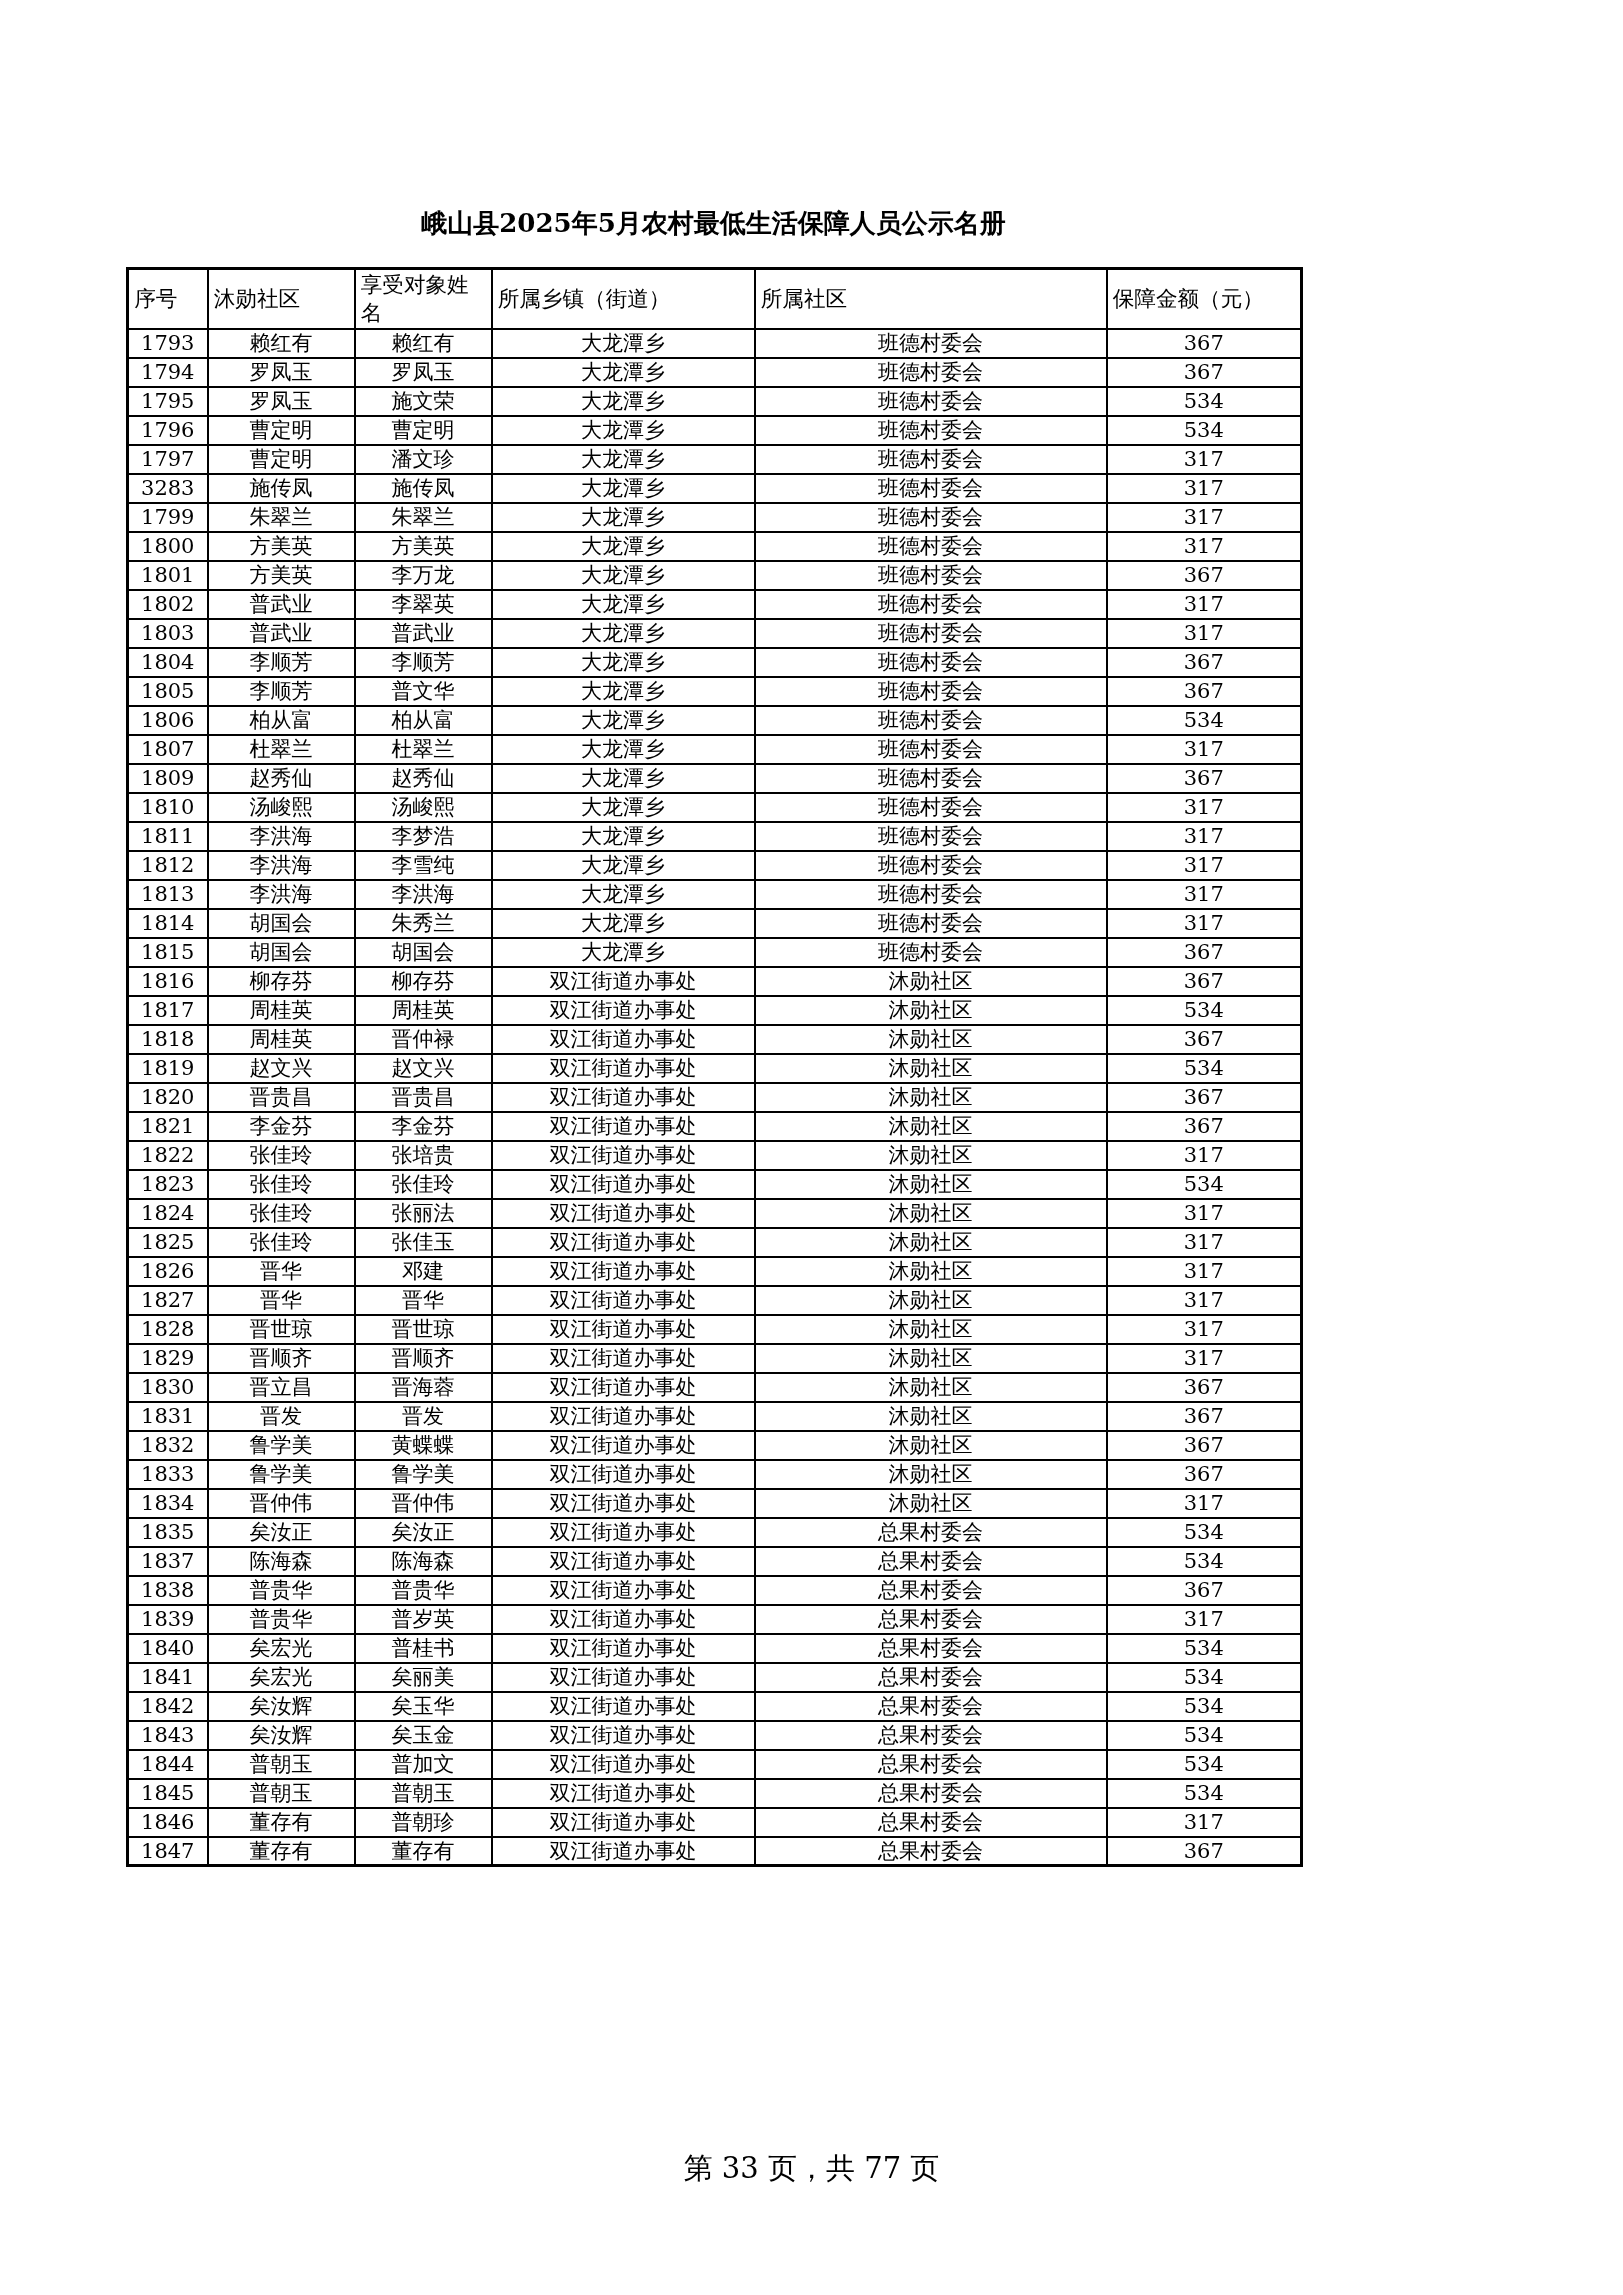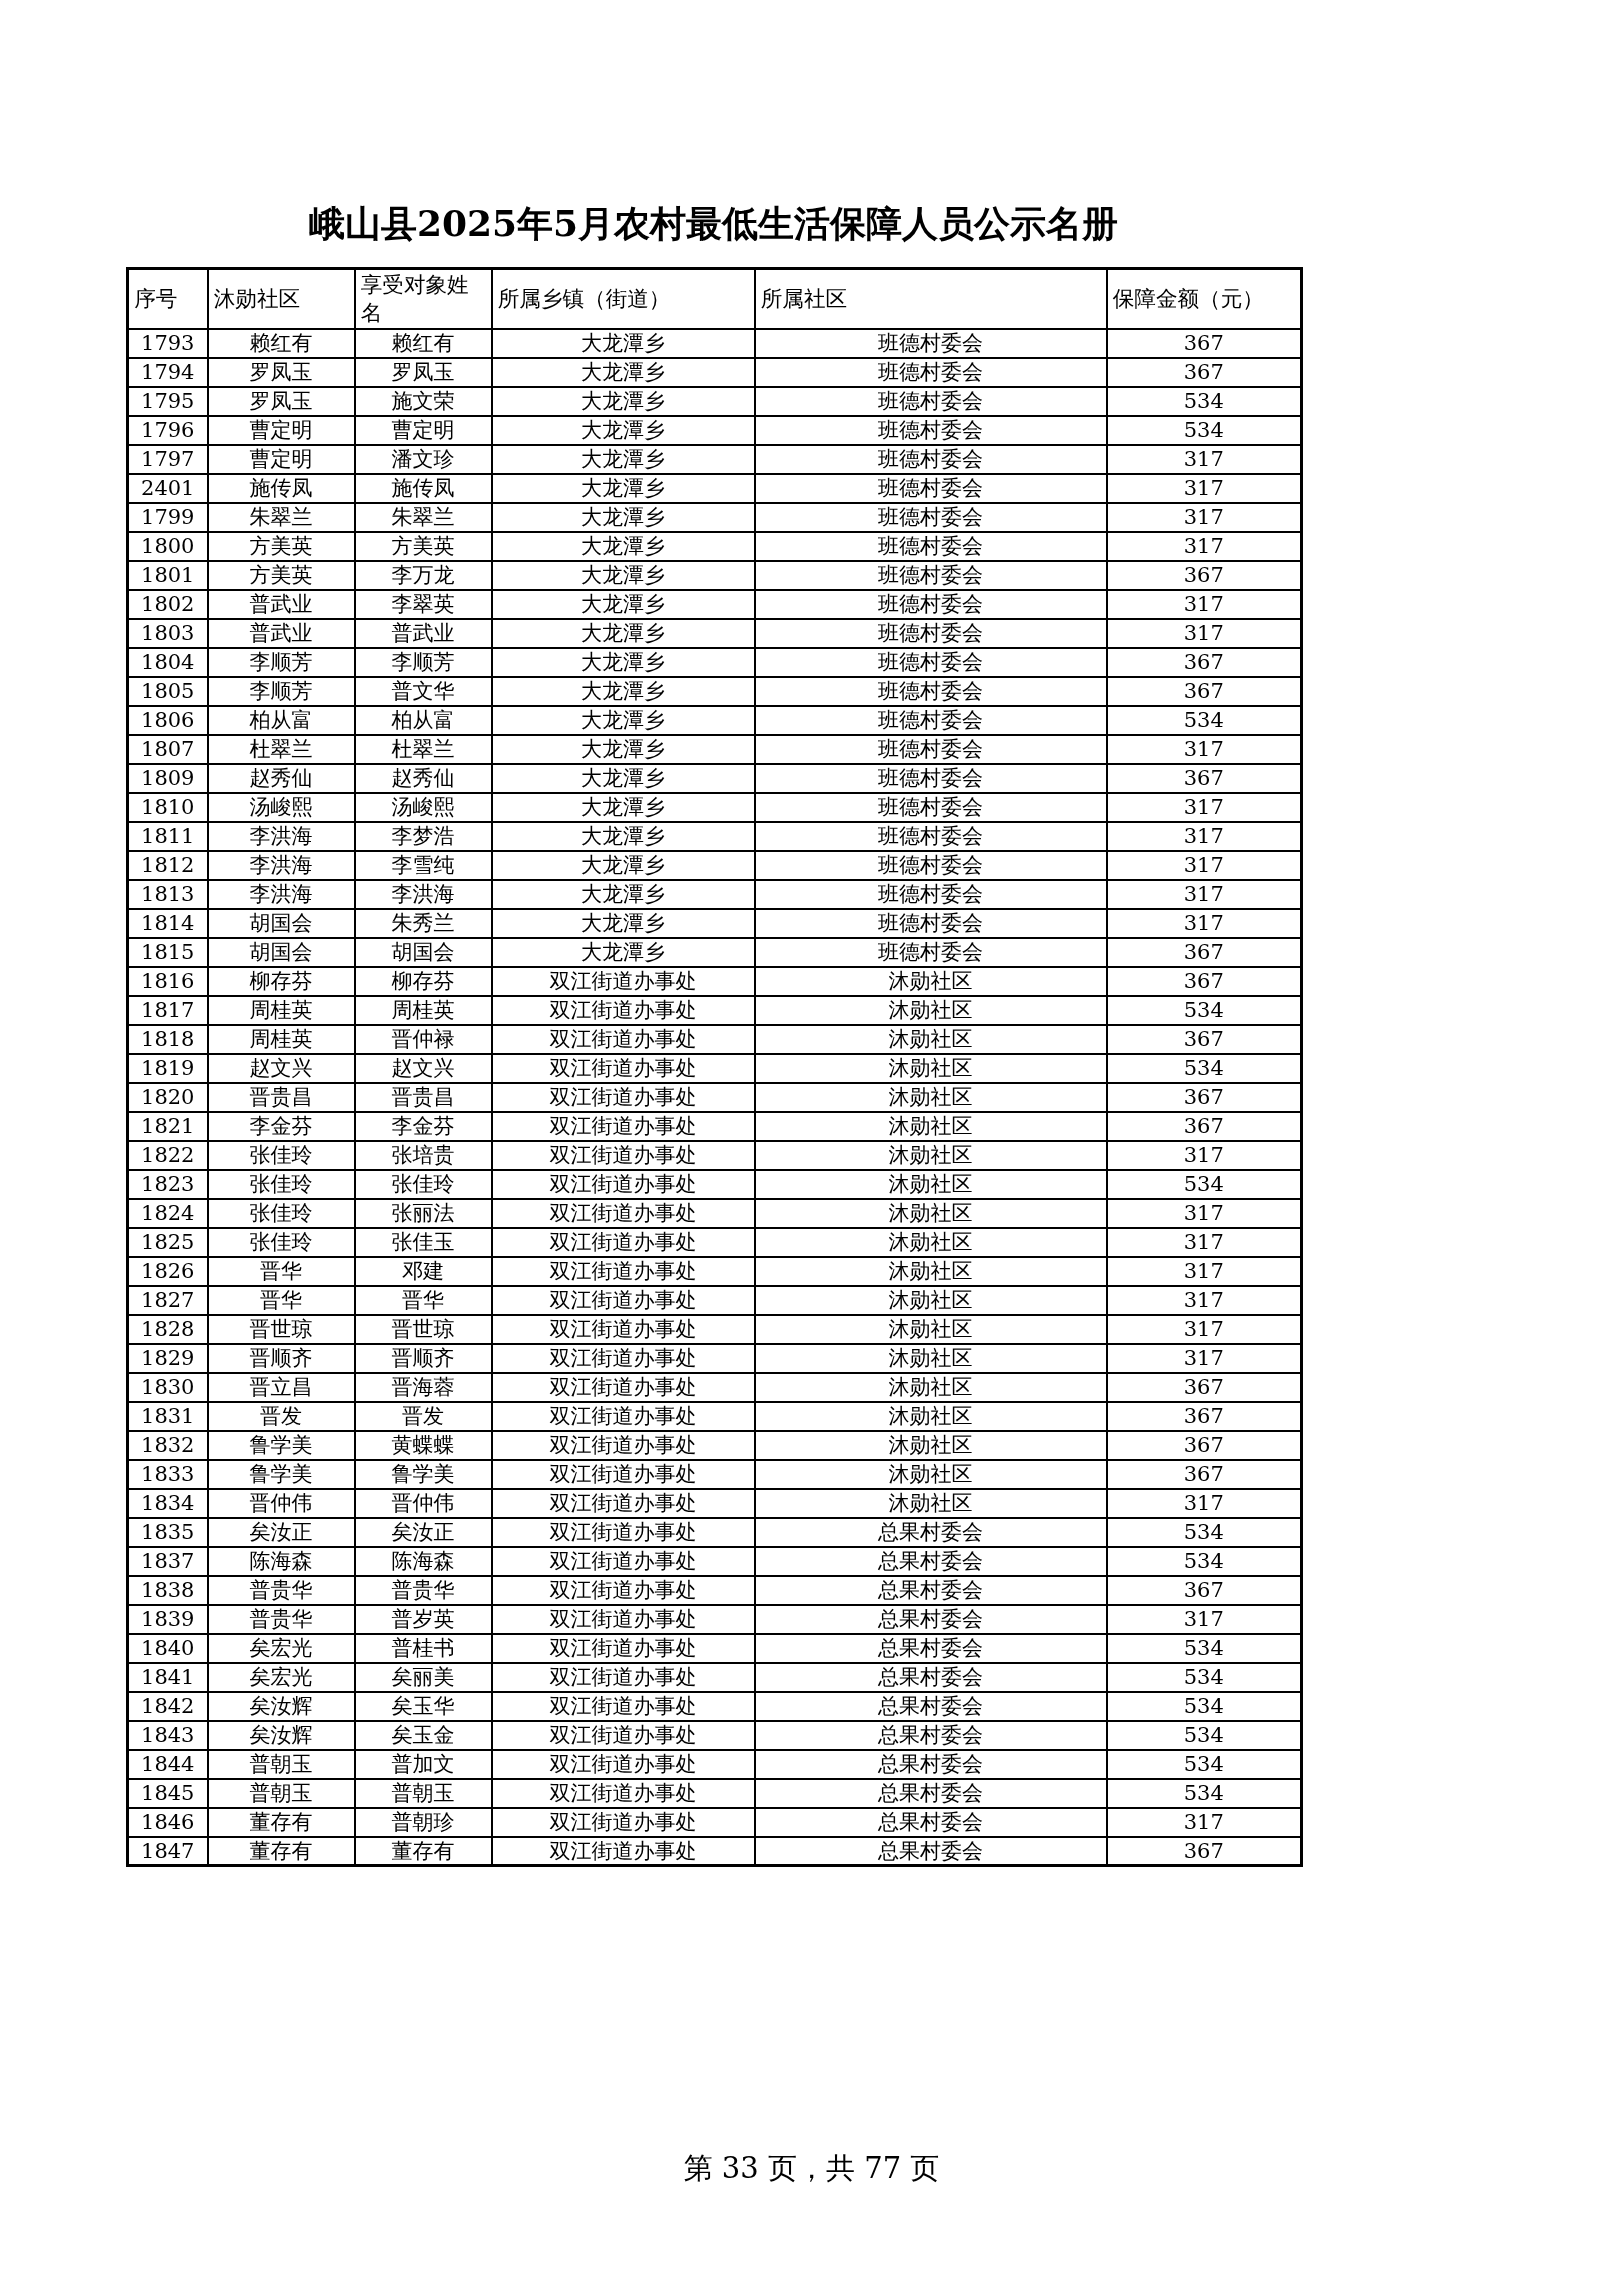--- a/index.html
+++ b/index.html
@@ -11,21 +11,21 @@
     position: relative;
     font-family: "DejaVu Serif", "Liberation Serif", serif;
     color: #000000;
   }
   .doc-title {
     position: absolute;
     left: 126px;
     top: 208px;
     width: 1175px;
     text-align: center;
-    font-size: 36px;
+    font-size: 26px;
     line-height: 31px;
     font-weight: 700;
     white-space: nowrap;
   }
   table.roster {
     position: absolute;
     left: 126px;
     top: 267px;
     width: 1175px;
     border-collapse: collapse;
@@ -123,21 +123,21 @@
       </tr>
       <tr>
         <td>1797</td>
         <td>曹定明</td>
         <td>潘文珍</td>
         <td>大龙潭乡</td>
         <td>班德村委会</td>
         <td>317</td>
       </tr>
       <tr>
-        <td>2401</td>
+        <td>3283</td>
         <td>施传凤</td>
         <td>施传凤</td>
         <td>大龙潭乡</td>
         <td>班德村委会</td>
         <td>317</td>
       </tr>
       <tr>
         <td>1799</td>
         <td>朱翠兰</td>
         <td>朱翠兰</td>

